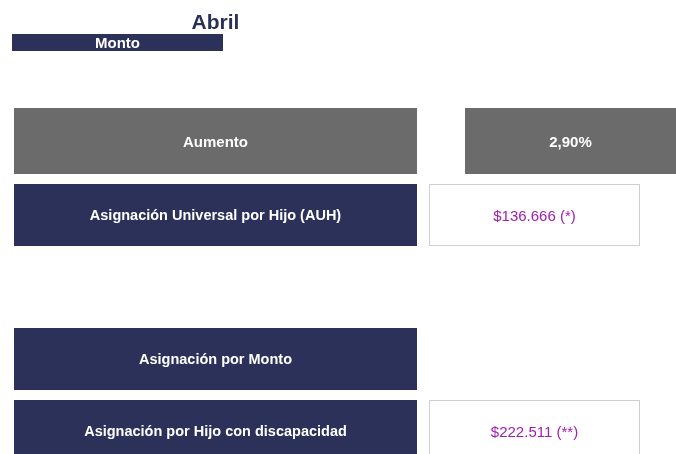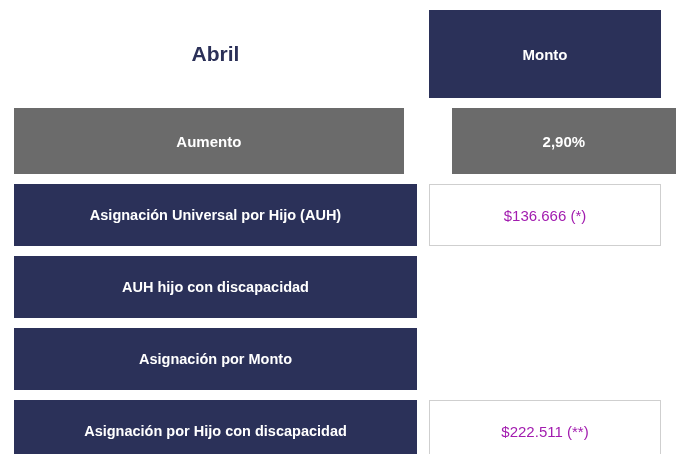--- a/index.html
+++ b/index.html
@@ -30,26 +30,26 @@
     align-items: center;
     justify-content: center;
     text-align: center;
   }
   
   .col-label {
     width: 403px;
     margin-left: 14px;
   }
   .col-value {
-    width: 232px;
+    width: 211px;
     margin-left: 12px;
   }
 
   
-  .row-header { height: 88px; margin-top: 10px; }
+  .row-header { height: 88px; margin-top: 10px; flex-direction: column; }
   .row-header .col-label {
     background: #ffffff;
     color: #2b3058;
     font-size: 21px;
     font-weight: bold;
   }
   .row-header .col-value {
     background: #2b3159;
     color: #ffffff;
     font-size: 15px;
@@ -95,21 +95,20 @@
     <div class="cell col-label">Aumento</div>
     <div class="cell col-value">2,90%</div>
   </div>
 
   <div class="row row-data">
     <div class="cell col-label">Asignación Universal por Hijo (AUH)</div>
     <div class="cell col-value">$136.666 (*)</div>
   </div>
 
   <div class="row row-data">
-    <div class="cell col-label">AUH hijo con discapacidad</div>
   </div>
 
   <div class="row row-data">
     <div class="cell col-label">Asignación por Monto</div>
   </div>
 
   <div class="row row-data">
     <div class="cell col-label">Asignación por Hijo con discapacidad</div>
     <div class="cell col-value">$222.511 (**)</div>
   </div>

